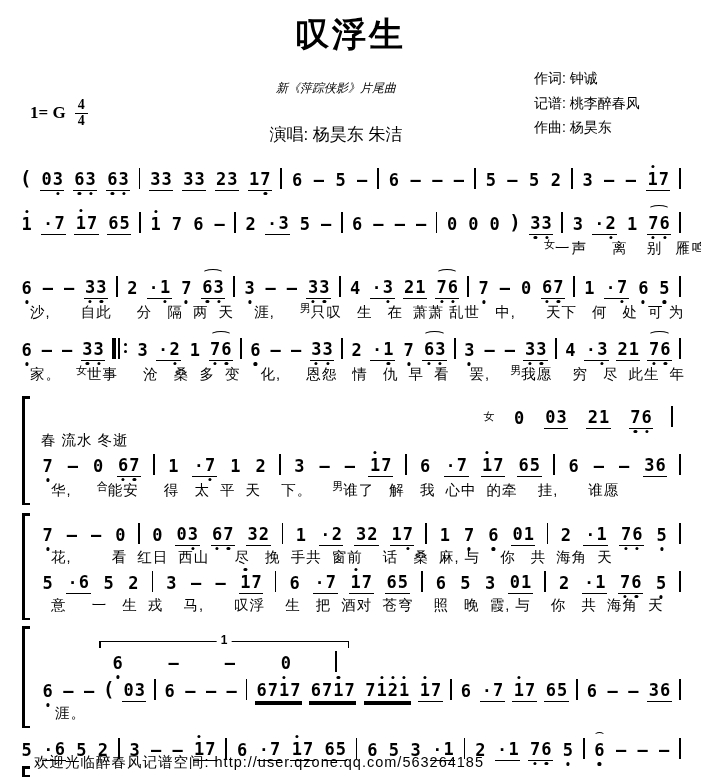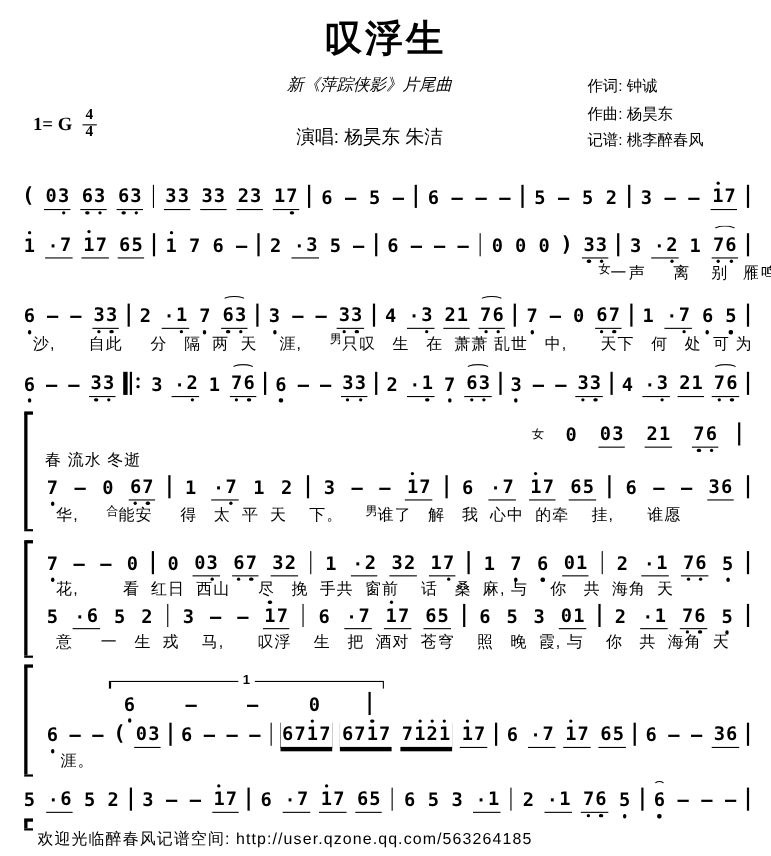--- a/index.html
+++ b/index.html
@@ -10,21 +10,21 @@
   
   .title{text-align:center;font-family:"Liberation Serif","DejaVu Serif",serif;
          font-size:34px;font-weight:bold;letter-spacing:3px;margin-top:12px;}
   .meta{position:relative;height:88px;margin-top:2px;}
   .keysig{position:absolute;left:14px;top:14px;font-family:Liberation Serif, serif;
           font-size:17px;font-weight:bold;display:flex;align-items:center;margin-top:24px;}
   .ts{display:inline-block;text-align:center;line-height:1.05;font-size:14px;margin-left:9px;}
   .ts .tnum{display:block;padding:0 3px;}
   .ts .tnum:first-child{border-bottom:1.6px solid #000;}
   .subblock{position:absolute;left:120px;width:400px;text-align:center;top:8px;}
-  .sub1{font-family:"Liberation Serif","DejaVu Serif",serif;font-style:italic;font-size:15px;}
+  .sub1{font-family:"Liberation Serif","DejaVu Serif",serif;font-style:italic;font-size:12px;margin-top:12px;}
   .sub2{font-size:17px;margin-top:26px;}
   .credits{position:absolute;left:518px;top:6px;font-size:14px;line-height:1.75;white-space:nowrap;}
 
   
   .mline{display:flex;justify-content:space-between;align-items:center;min-height:28px;margin:0 4px;}
   .tok{position:relative;display:inline-flex;align-items:flex-end;
        font-family:"DejaVu Sans Mono",monospace;font-weight:bold;font-size:17px;line-height:1;
        padding:6px 1px 2px;}
   .tok.u1{border-bottom:1.7px solid #000;}
   .tok.u2{border-bottom:1.7px solid #000;box-shadow:0 3px 0 #000;}
@@ -92,22 +92,22 @@
         <span class="tnum">4</span>
         <span class="tnum">4</span>
       </span>
     </div>
     <div class="subblock">
       <div class="sub1">新《萍踪侠影》片尾曲</div>
       <div class="sub2">演唱: 杨昊东 朱洁</div>
     </div>
     <div class="credits">
       <div>作词: 钟诚</div>
+      <div>记谱: 桃李醉春风</div>
       <div>作曲: 杨昊东</div>
-      <div>记谱: 桃李醉春风</div>
     </div>
   </div>
 
   <div id="score">
       <div class="sys sys-s1">
         <div class="rowwrap row-s1">
           <div class="mline">
             <span class="paren">(</span>
             <span class="tok u1">
               <span class="ch">0</span>
@@ -480,20 +480,21 @@
               <span class="ch">2</span>
               <span class="ch">1</span>
             </span>
             <span class="tok u1">
               <span class="ch">7<i class="db"></i></span>
               <span class="ch">6<i class="db"></i></span>
               <i class="arc"></i>
             </span>
             <span class="bar"></span>
           </div>
+          <div class="lyr ly-s4">家。   <span class="mk">女</span>世事     沧   桑  多  变    化,     恩怨   情   仇  早  看    罢,    <span class="mk">男</span>我愿    穷   尽  此生  年</div>
         </div>
       </div>
       <div class="sys sysbox sys-s5">
         <div class="rowwrap row-s5pre">
           <div class="mline">
             <span class="mk">女</span>
             <span class="tok">
               <span class="ch">0</span>
             </span>
             <span class="tok u1">

